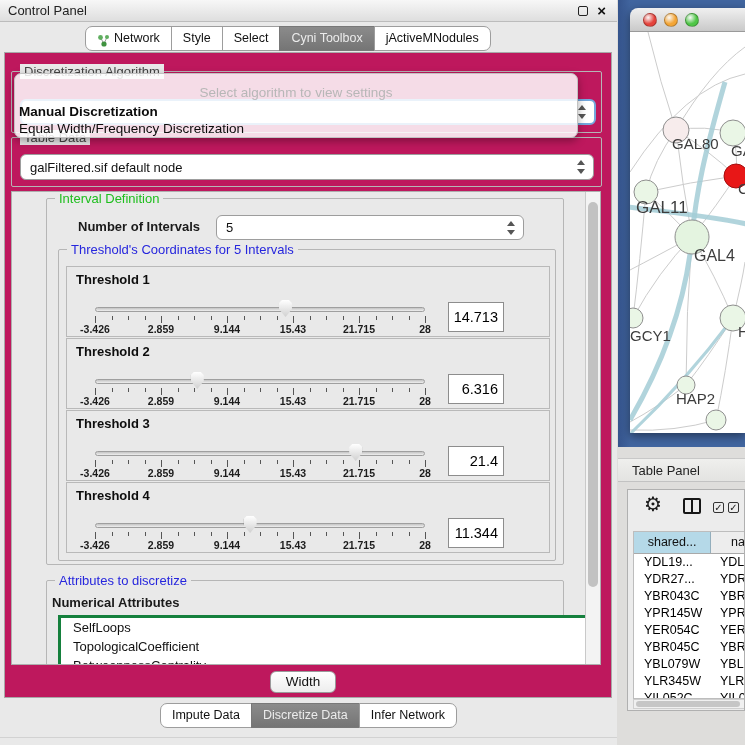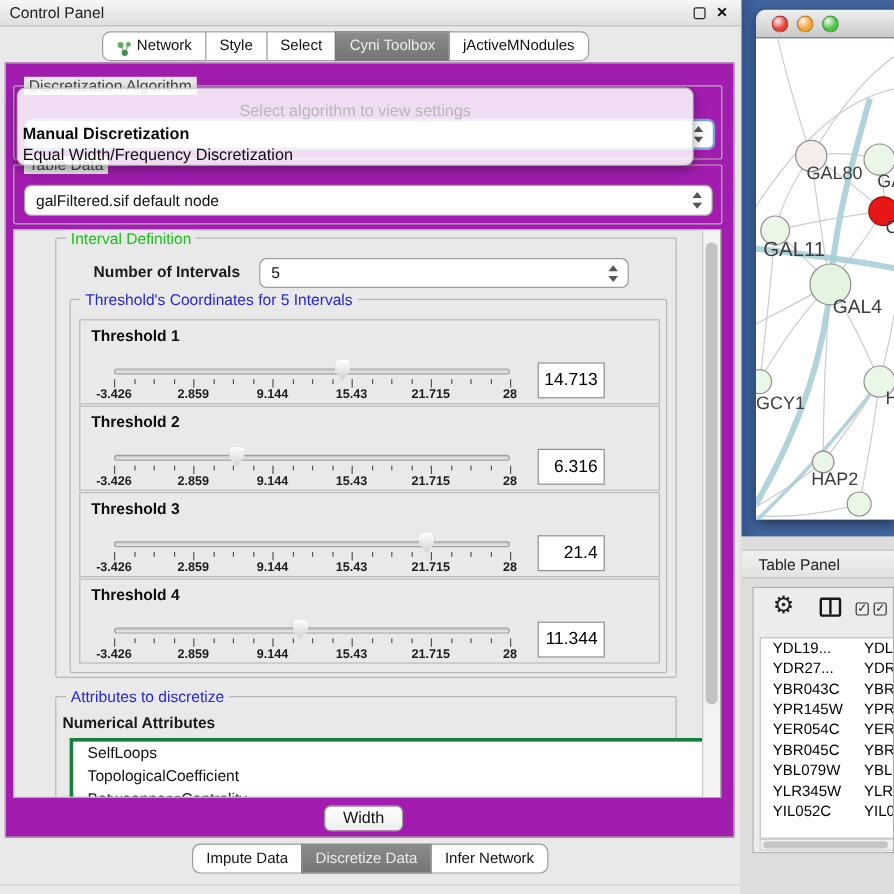--- a/index.html
+++ b/index.html
@@ -21,21 +21,21 @@
   .tab { height:25px; line-height:23px; padding:0 11px; background:#fff; border:1px solid #9d9d9d;
     margin-left:-1px; font-size:12.5px; color:#111; display:flex; align-items:center; gap:4px; }
   .tab:first-child { border-radius:7px 0 0 7px; margin-left:0; }
   .tab:last-child { border-radius:0 7px 7px 0;align-items:center; }
   .tab.sel { background:linear-gradient(#8b8b8b,#757575); color:#ececec; border-color:#787878; }
   #bottom-tabs { left:0; top:703px; width:617px; height:25px; justify-content:center; }
   .divider-b { position:absolute; left:0; top:737px; width:617px; height:1px; background:#d2d2d2; }
 
   
   #content { position:absolute; left:4px; top:52px; width:608px; height:646px;
-    border:1px solid #a8a8a8; background:#a21caf; }
+    border:1px solid #a8a8a8; background:#be185d; }
 
   .group { position:absolute; border:1px solid #b6b6b6; border-radius:2px; }
   .gtitle { position:absolute; top:-8px; left:8px; background:#e9e9e9; padding:0 4px; font-size:13px; }
   .gtitle.green { color:#1ebe1e; }
   .gtitle.blue  { color:#2626dd; }
   .gtitle.plain { color:#444; }
 
   
   .combo { position:absolute; background:#fff; border:1px solid #9d9d9d; border-radius:6px;
     font-size:13px; color:#111; }
@@ -442,20 +442,24 @@
     <span class="cp-title">Table Panel</span>
   </div>
 
   <div id="table-box">
     <span class="gear">⚙</span>
     <span class="splitcol"></span>
     <span class="cbx" style="left:85px;">✓</span>
     <span class="cbx" style="left:100px;">✓</span>
 
     <div id="mini-table">
+      <div class="mt-head">
+        <div class="mt-h1">shared...</div>
+        <div class="mt-h2">na</div>
+      </div>
       <div id="mt-rows">
           <div class="mt-row">
             <div class="mt-c1">YDL19...</div>
             <div class="mt-c2">YDL1</div>
           </div>
           <div class="mt-row">
             <div class="mt-c1">YDR27...</div>
             <div class="mt-c2">YDR2</div>
           </div>
           <div class="mt-row">

